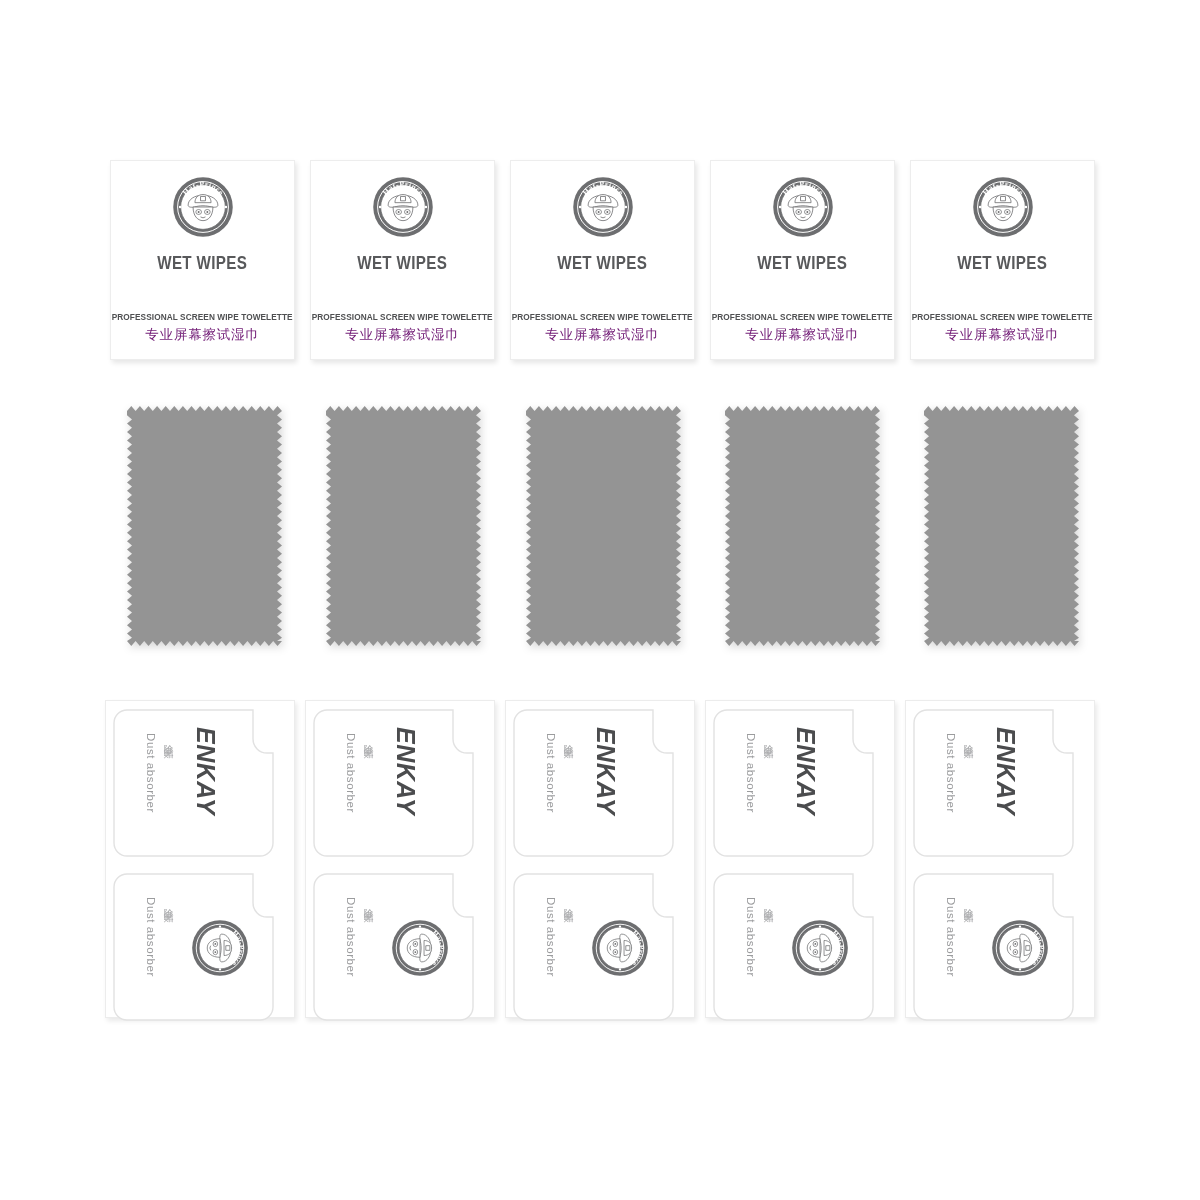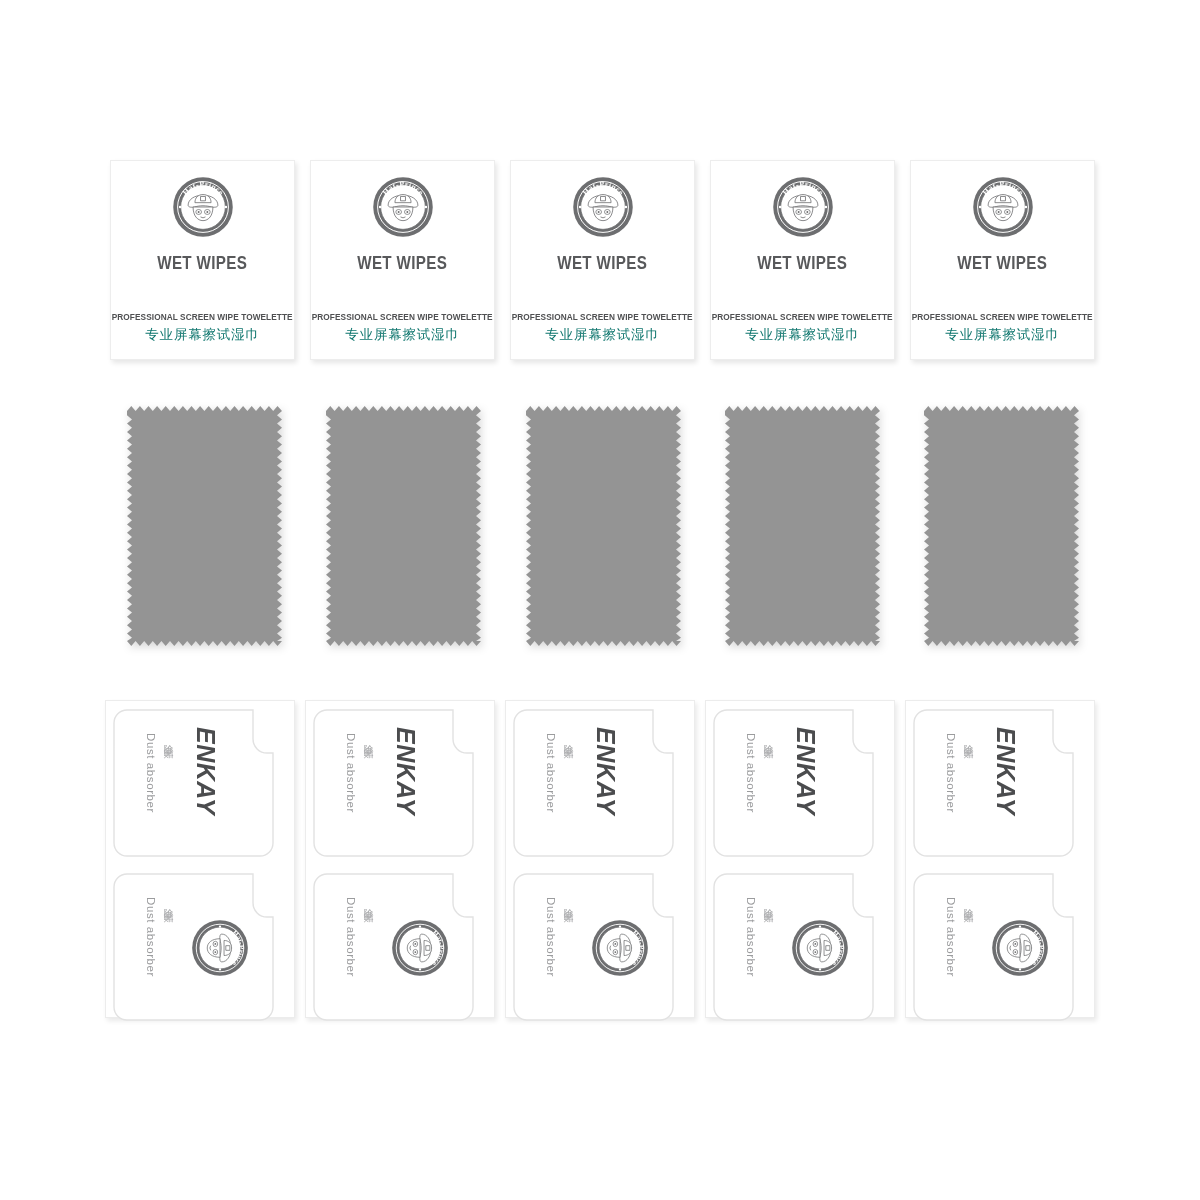--- a/index.html
+++ b/index.html
@@ -72,21 +72,21 @@
     font-weight: 900;
     color: #4f5052;
     white-space: nowrap;
     transform: scaleX(0.86);
     letter-spacing: 0.1px;
   }
   .packet-cn {
     position: absolute;
     bottom: 15px;
     font-size: 13.5px;
-    color: #0f766e;
+    color: #701a75;
     white-space: nowrap;
     letter-spacing: 0.8px;
     font-family: "DejaVu Sans", sans-serif;
   }
 
   
   .cloth-row {
     position: absolute;
     left: 127px;
     top: 406px;

